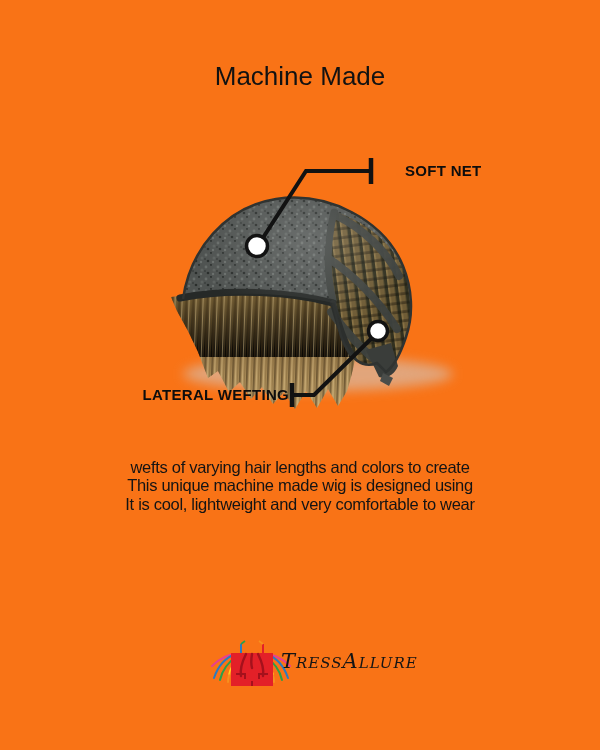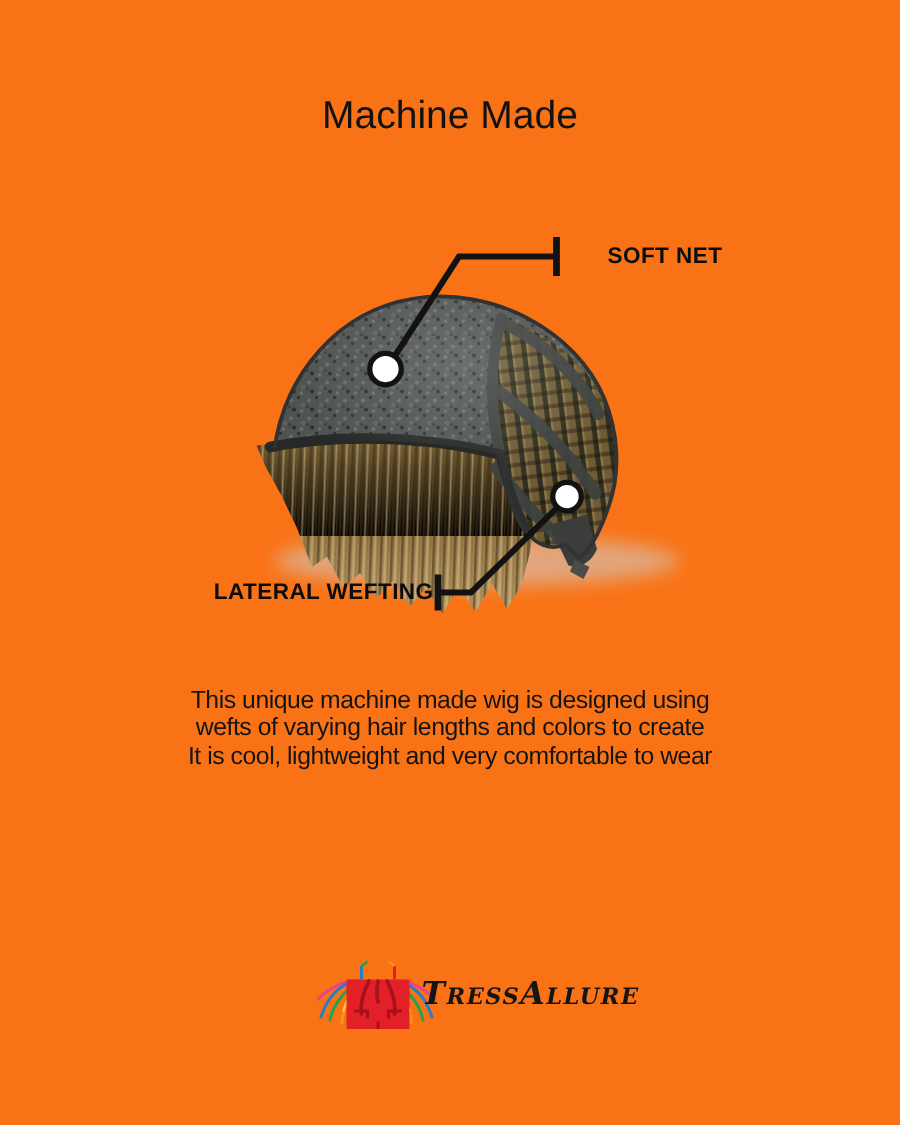--- a/index.html
+++ b/index.html
@@ -10,21 +10,21 @@
   .wig-svg{position:absolute;top:0;left:0;width:600px;height:750px;}
   .callout-label{position:absolute;font-size:15px;font-weight:600;color:#0d0d0d;
         letter-spacing:.3px;white-space:nowrap;}
   .label-soft-net{top:162px;left:388px;margin-left:17px;}
   .label-lateral{top:386px;right:311px;margin-left:32px;}
   .description{position:absolute;top:458px;left:0;width:600px;text-align:center;
         color:#141414;}
   .desc-line{font-size:16.5px;line-height:18.4px;letter-spacing:-0.3px;white-space:nowrap;}
   .logo-mark{position:absolute;top:636px;left:206px;width:100px;height:56px;}
   .logo-text{position:absolute;top:649px;left:281px;font-family:"DejaVu Serif",serif;
-        font-style:italic;font-weight:700;font-variant:small-caps;font-size:21px;
+        font-style:italic;font-weight:400;font-variant:small-caps;font-size:21px;
         color:#151515;letter-spacing:1px;white-space:nowrap;}
 </style>
 </head>
 <body>
 
 <div class="page">
 
   <div class="page-title">Machine Made</div>
 
   <svg class="wig-svg" viewBox="0 0 600 750">
@@ -122,22 +122,22 @@
       <path d="M292 383 L292 407" stroke-width="4.5"></path>
     </g>
     <circle cx="257" cy="246" r="10.5" fill="#ffffff" stroke="#121212" stroke-width="3.5"></circle>
     <circle cx="378" cy="331" r="9.5" fill="#ffffff" stroke="#121212" stroke-width="3.5"></circle>
   </svg>
 
   <div class="callout-label label-soft-net">SOFT NET</div>
   <div class="callout-label label-lateral">LATERAL WEFTING</div>
 
   <div class="description">
+    <div class="desc-line">wefts of varying hair lengths and colors to create</div>
     <div class="desc-line">This unique machine made wig is designed using</div>
-    <div class="desc-line">wefts of varying hair lengths and colors to create</div>
     <div class="desc-line">It is cool, lightweight and very comfortable to wear</div>
   </div>
 
   <svg class="logo-mark" viewBox="0 0 100 56">
 
     <g fill="none" stroke-width="2" stroke-linecap="round">
       <path d="M30 18 C24 18 14 22 6 30" stroke="#e9418c"></path>
       <path d="M30 18 C18 22 12 30 8 42" stroke="#2b7cc0"></path>
       <path d="M33 18 C22 26 16 34 14 44" stroke="#2ba04a"></path>
       <path d="M36 18 C26 30 22 38 22 46" stroke="#f6911e"></path>

